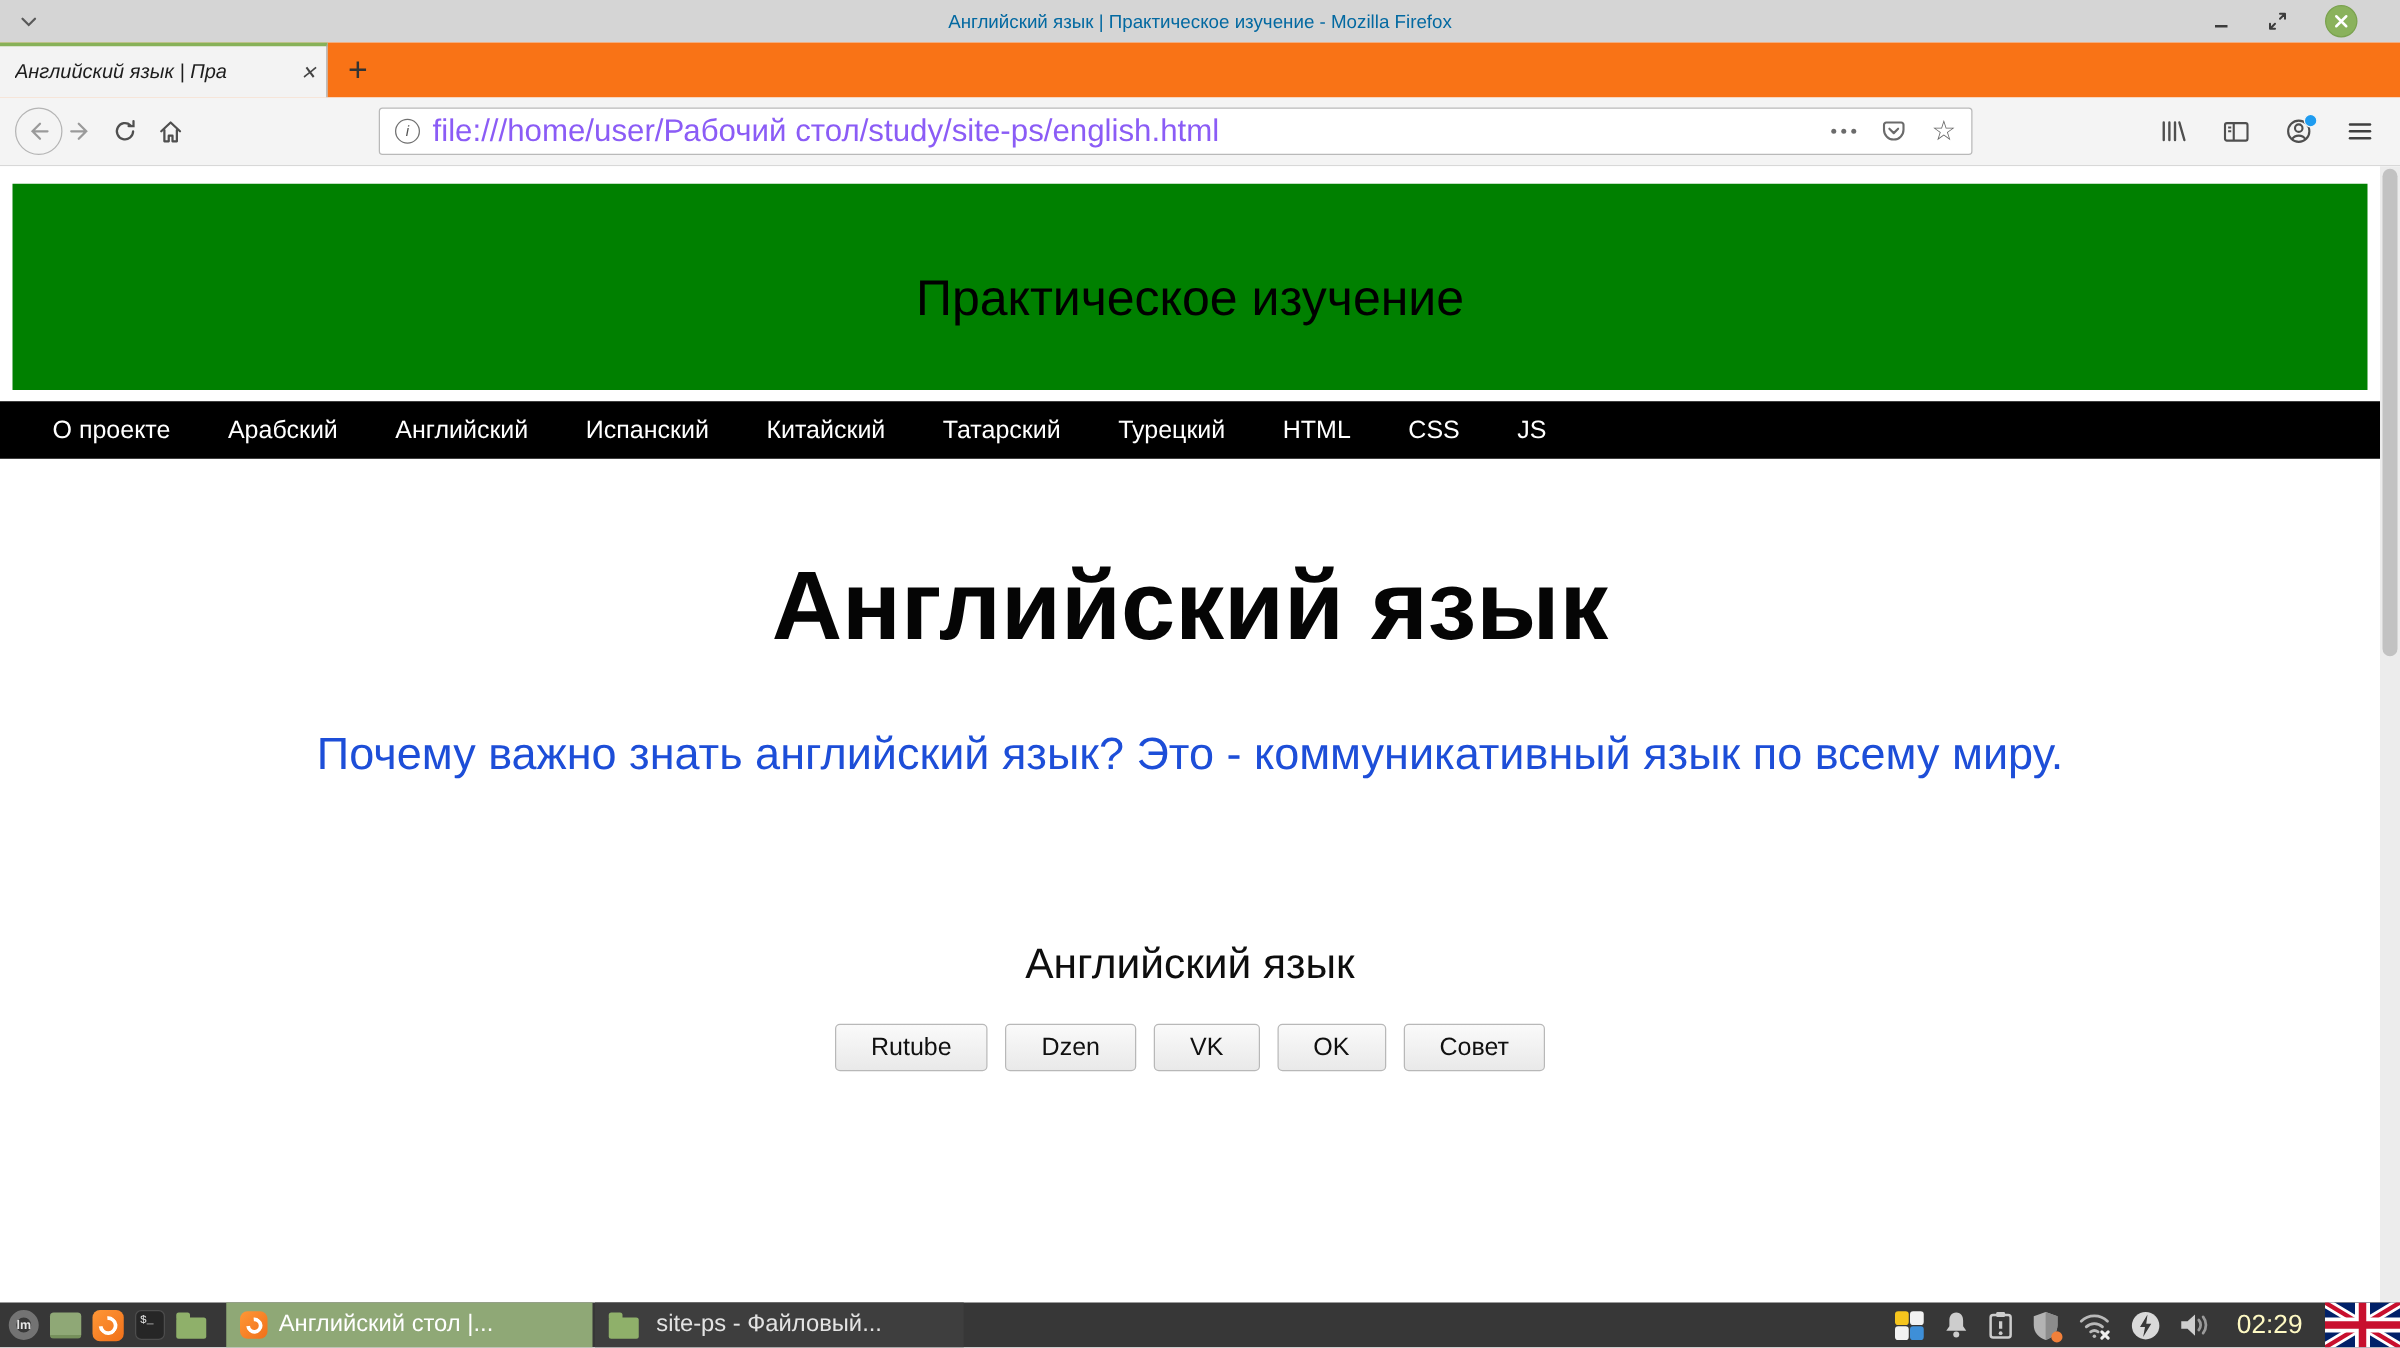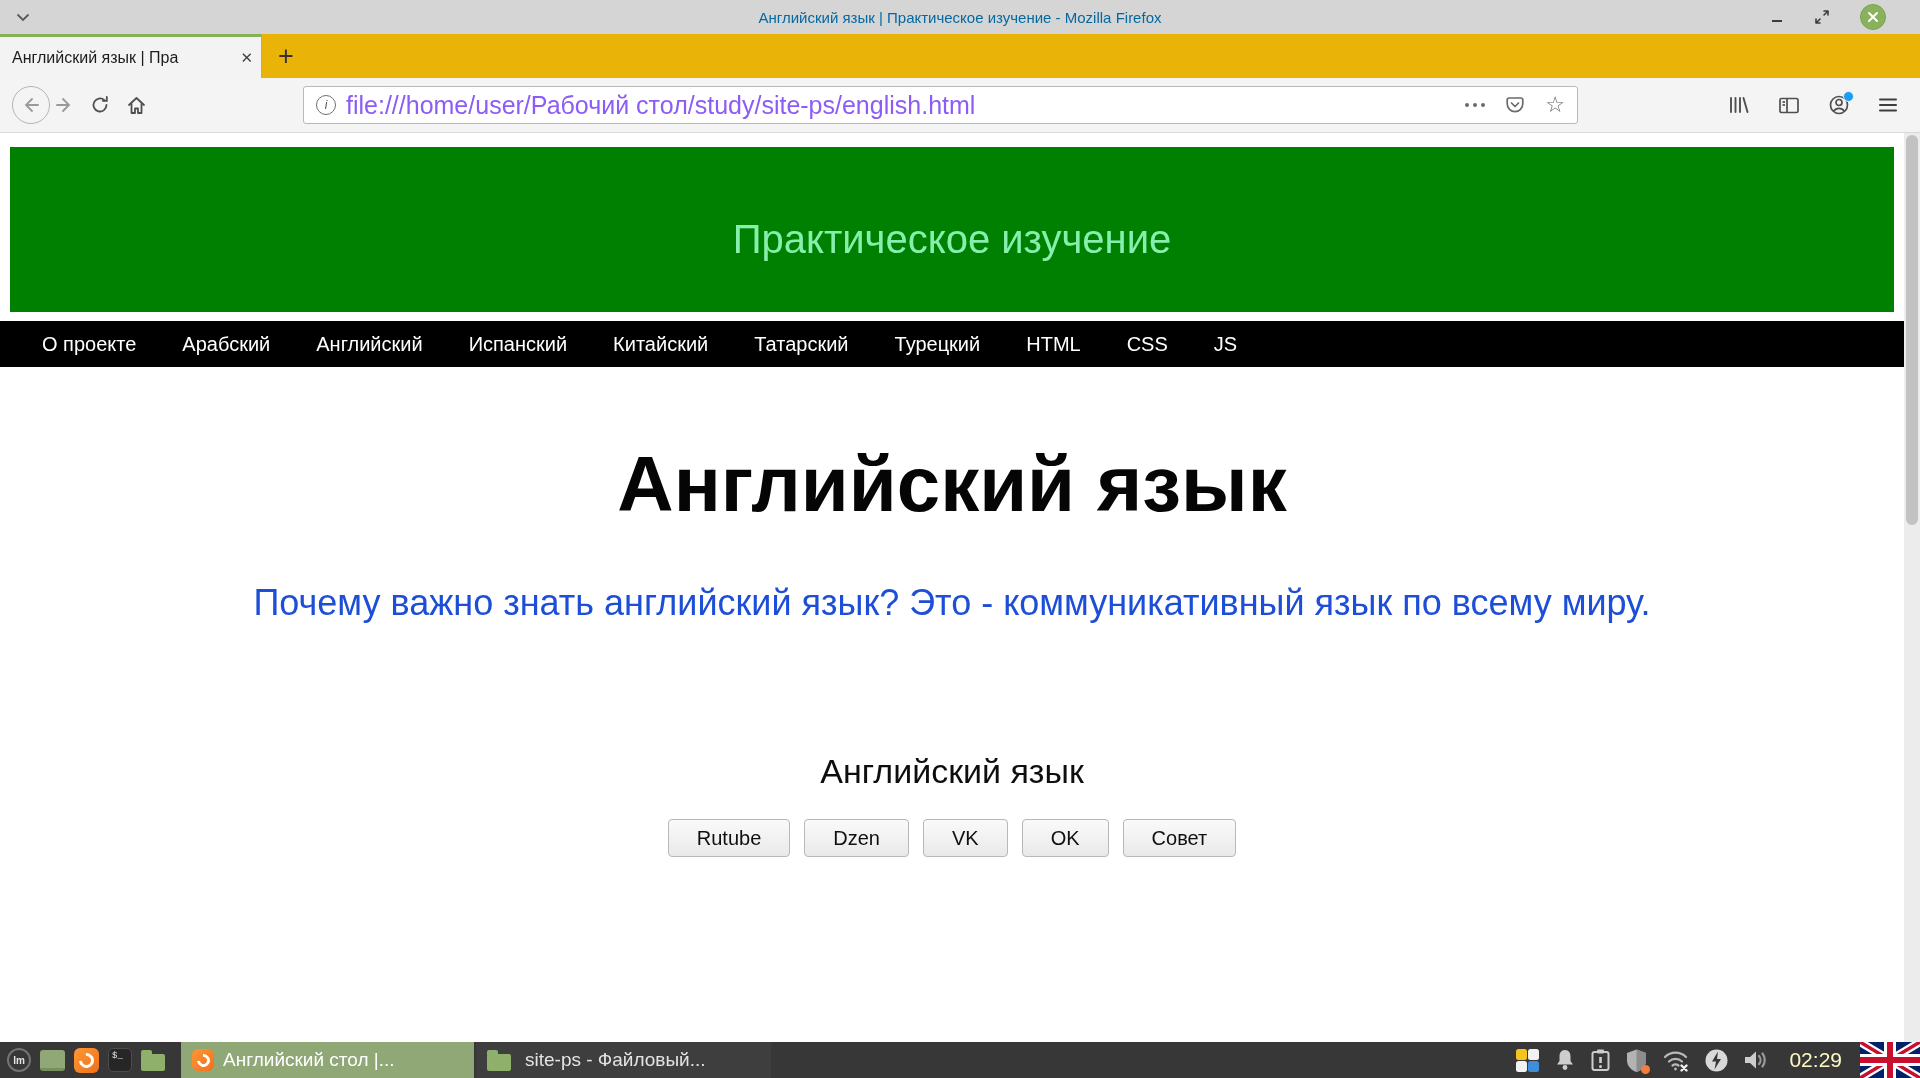--- a/index.html
+++ b/index.html
@@ -10,21 +10,21 @@
   
   .titlebar{position:absolute;top:0;left:0;right:0;height:34px;background:#d5d5d5;
             display:flex;align-items:center;}
   .tb-chevron{margin-left:16px;}
   .tb-title{position:absolute;left:0;right:0;text-align:center;font-size:15px;color:#0369a1;}
   .tb-controls{margin-left:auto;display:flex;align-items:center;gap:30px;padding-right:34px;z-index:2;}
   .ctl-close{width:26px;height:26px;border-radius:50%;background:#8ab25c;border:1px solid #7aa24e;
              display:flex;align-items:center;justify-content:center;box-sizing:border-box;}
 
   
-  .tabbar{position:absolute;top:34px;left:0;right:0;height:44px;background:#eab308;display:flex;}
+  .tabbar{position:absolute;top:34px;left:0;right:0;height:44px;background:#f97316;display:flex;font-style:italic;}
   .tab{width:262px;height:44px;background:#f3f3f3;border-top:3px solid #87b158;border-right:1px solid #ababab;
        display:flex;align-items:center;padding:0 8px 0 12px;box-sizing:border-box;}
   .tab-title{flex:1;font-size:16px;color:#1d1d1d;white-space:nowrap;overflow:hidden;
        -webkit-mask-image:linear-gradient(90deg,#000 80%,transparent 98%);
        mask-image:linear-gradient(90deg,#000 80%,transparent 98%);}
   .tab-close{font-size:15px;color:#444;margin-left:4px;}
   .newtab-btn{align-self:center;font-size:27px;color:#333;margin-left:16px;line-height:1;font-weight:300;}
 
   
   .ffbar{position:absolute;top:78px;left:0;right:0;height:55px;background:#f4f4f4;
@@ -48,39 +48,39 @@
              background:#1f9cf0;border:1.5px solid #f4f4f4;}
 
   
   .page{position:absolute;top:133px;left:0;right:0;bottom:36px;background:#fff;}
   .page-inner{position:absolute;left:0;right:16px;top:0;bottom:0;overflow:hidden;}
   .scrollbar{position:absolute;right:0;top:0;bottom:0;width:16px;background:#ececec;}
   .scroll-thumb{position:absolute;top:2px;left:2px;right:2px;height:390px;background:#c2c2c2;border-radius:7px;}
 
   .banner{margin:14px 10px 0;height:165px;background:var(--header-green,#008000);
           display:flex;align-items:center;justify-content:center;}
-  .banner-title{font-size:40px;color:#86efac;margin-top:20px;}
+  .banner-title{font-size:40px;color:#000000;margin-top:20px;}
 
   .sitenav{margin-top:9px;height:46px;background:var(--nav-black,#000);
            display:flex;align-items:center;gap:46px;padding-left:42px;}
   .sitenav-item{color:#fff;font-size:20px;white-space:nowrap;}
 
   .page-heading{margin:72px 0 0;text-align:center;font-size:78px;font-weight:700;color:#050505;}
   .intro{margin:52px 40px 0;text-align:center;font-size:36px;color:#1d4ed8;}
   .subheading{margin:128px 0 0;text-align:center;font-size:34px;font-weight:400;color:#0e0e0e;}
   .btnrow{margin-top:28px;display:flex;justify-content:center;gap:14px;}
   .btn{font-family:"Liberation Sans",sans-serif;font-size:20px;color:#101010;
        background:linear-gradient(#fafafa,#e9e9e9);border:1px solid #b8b8b8;border-radius:4px;
        padding:6px 28px;line-height:1.2;}
 
   
   .taskbar{position:absolute;left:0;right:0;bottom:0;height:36px;background:#373737;
            display:flex;align-items:center;}
   .launchers{display:flex;align-items:center;gap:9px;padding-left:7px;}
-  .mint-logo{width:24px;height:24px;border:2px solid #737373;border-radius:50%;box-sizing:border-box;
+  .mint-logo{width:24px;height:24px;border:6px solid #737373;border-radius:50%;box-sizing:border-box;
              display:flex;align-items:center;justify-content:center;color:#e6e6e6;
              font-size:10px;font-weight:700;}
   .desk-icon{width:25px;height:21px;background:#8fa876;border-radius:3px;border-bottom:3px solid #76905c;box-sizing:border-box;}
   .ff-icon{width:25px;height:25px;border-radius:6px;background:linear-gradient(135deg,#ff9736,#f0701a);
            display:flex;align-items:center;justify-content:center;}
   .ff-swirl{width:15px;height:15px;border:3.5px solid #fff;border-left-color:transparent;border-radius:50%;
             transform:rotate(40deg);box-sizing:border-box;}
   .term-icon{width:24px;height:24px;background:#262626;border:1px solid #4d4d4d;border-radius:5px;box-sizing:border-box;
              color:#e8e8e8;font-family:"Liberation Mono",monospace;font-size:9px;padding:2px 0 0 3px;}
   .folder-icon{position:relative;width:24px;height:17px;background:#8fb06a;border-radius:2px;margin-top:4px;}

